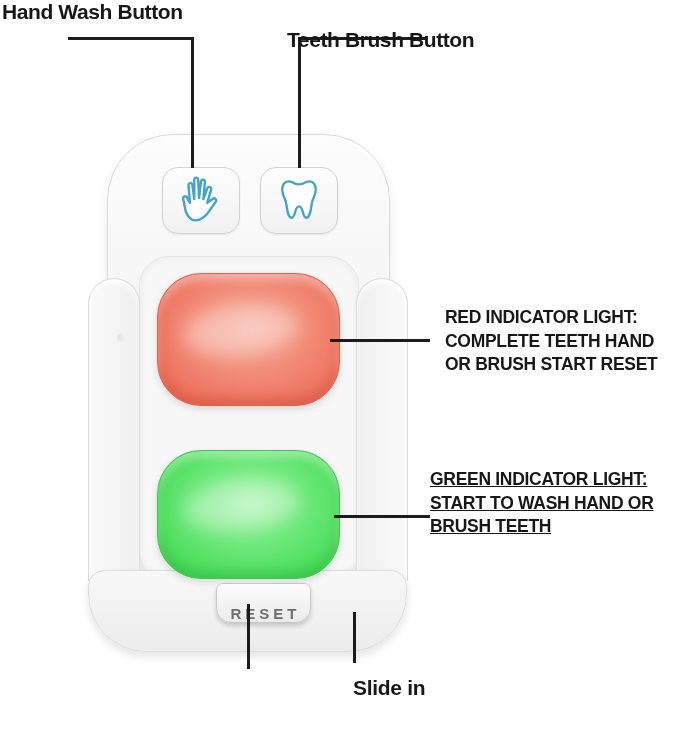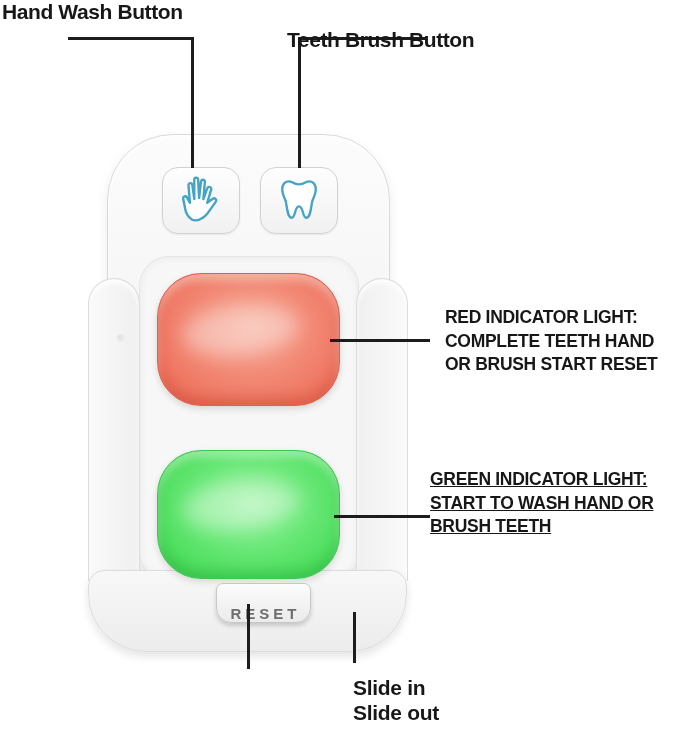--- a/index.html
+++ b/index.html
@@ -168,16 +168,15 @@
 
   <div class="abs lab lab-note" style="left:430px; top:468px;text-decoration:underline;">
     <div>GREEN INDICATOR LIGHT:</div>
     <div>START TO WASH HAND OR</div>
     <div>BRUSH TEETH</div>
   </div>
 
 
   <div class="abs lab lab-bottom" style="left:337px; top:676px;margin-left:16px;">
     <div>Slide in</div>
-    <div>Slide out</div>
   </div>
 
 </div>
 
 </body></html>

